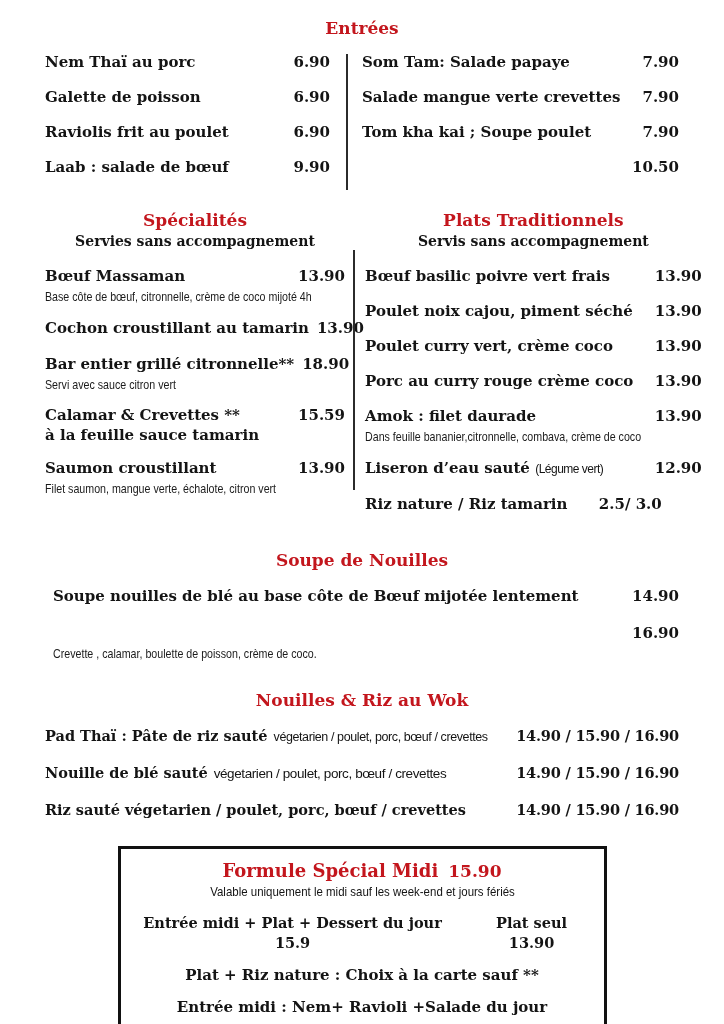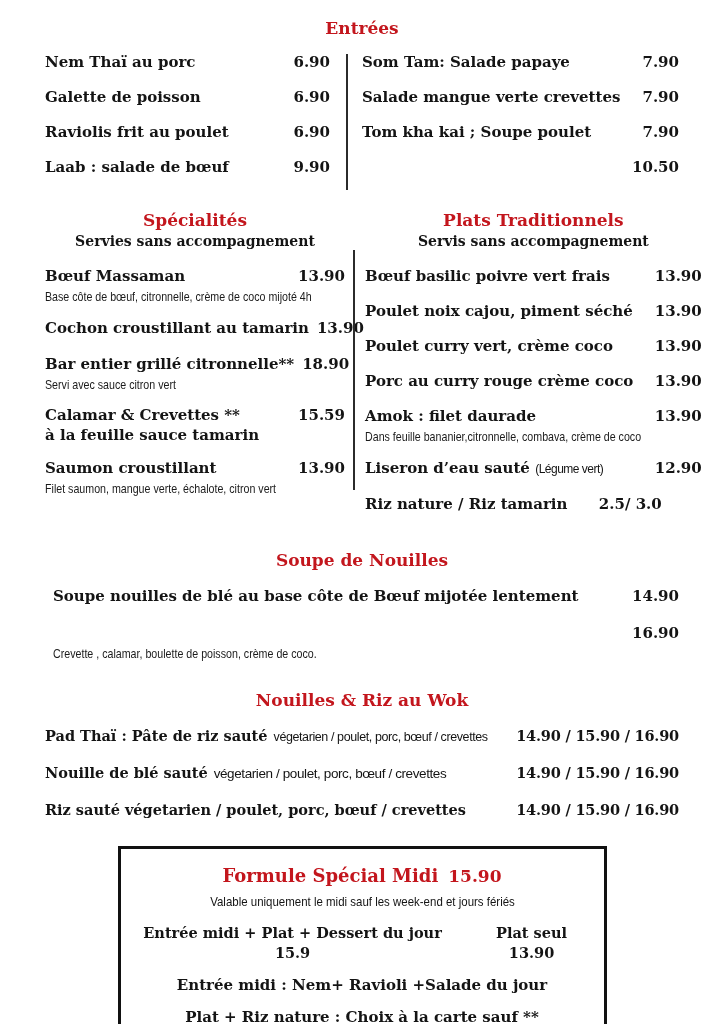--- a/index.html
+++ b/index.html
@@ -42,21 +42,21 @@
   .wok{margin-top:26px;}
   .wok .items{margin-top:14px;}
   .wok-row{display:flex;align-items:baseline;margin-bottom:16px;
            font-size:14.5px;font-weight:700;line-height:20px;}
   .wok-var{font-family:"Liberation Sans", sans-serif;font-size:12.5px;font-weight:400;
            letter-spacing:-0.4px;margin-left:6px;white-space:nowrap;}
   .wok-pr{margin-left:auto;white-space:nowrap;letter-spacing:-0.2px;}
   
   .formule{width:489px;margin:26px auto 0 auto;border:3px solid #111;
            padding:12px 16px 14px 16px;box-sizing:border-box;text-align:center;}
-  .f-title{font-size:18px;font-weight:700;line-height:30px;}
+  .f-title{font-size:18px;font-weight:700;line-height:20px;}
   .f-price{margin-left:10px;font-size:17px;}
   .f-note{font-family:"Liberation Sans", sans-serif;font-size:13.5px;font-weight:400;
           line-height:18px;margin-top:2px;display:block;transform:scaleX(0.85);
           transform-origin:50% 50%;white-space:nowrap;}
   .f-line1{display:flex;justify-content:space-between;font-size:14.5px;font-weight:700;
            line-height:20px;margin-top:12px;gap:27px;}
   .f-line{font-size:15px;font-weight:700;line-height:20px;margin-top:12px;}
 </style>
 </head>
 <body>
@@ -224,17 +224,17 @@
 
   <section class="formule">
     <div class="f-title">
       <span class="red">Formule Spécial Midi</span><span class="red f-price">15.90</span>
     </div>
     <span class="f-note">Valable uniquement le midi sauf les week-end et jours fériés</span>
     <div class="f-line1">
       <span>Entrée midi + Plat + Dessert du jour  15.9</span>
       <span>Plat seul  13.90</span>
     </div>
+    <div class="f-line">Plat + Riz nature  : Choix à la carte sauf **</div>
     <div class="f-line">Entrée midi : Nem+ Ravioli +Salade du jour</div>
-    <div class="f-line">Plat + Riz nature  : Choix à la carte sauf **</div>
   </section>
 
 </div>
 
 </body></html>

